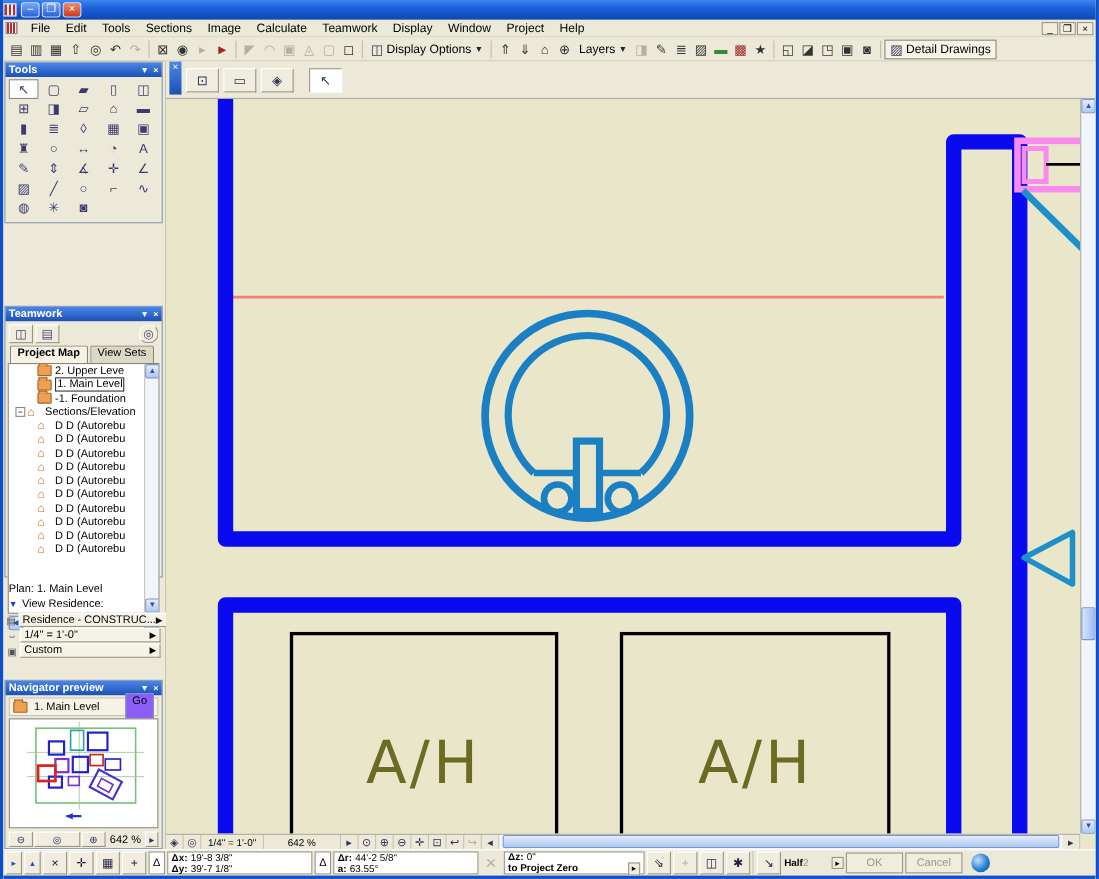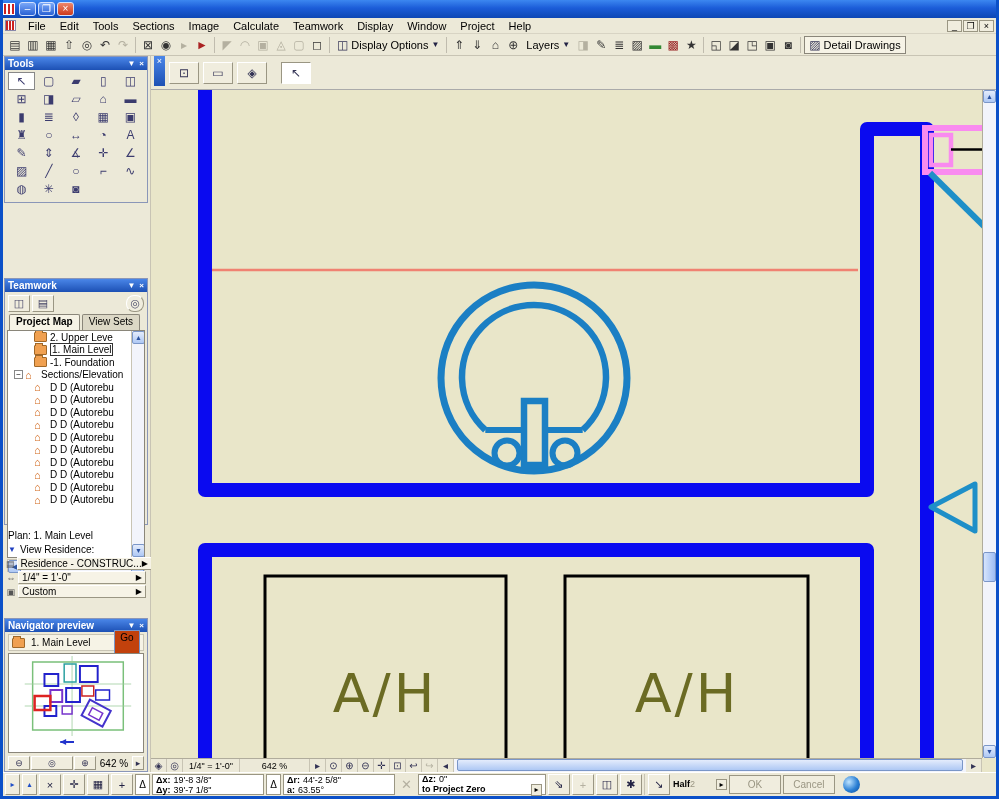--- a/index.html
+++ b/index.html
@@ -69,21 +69,21 @@
   .hsb{height:13px;margin:1px 2px 0 2px;background:#f2f4fb;border:1px solid #c8c4b4;display:flex;justify-content:space-between;}
   .planlabel{font-size:10px;padding:2px 4px;}
   .vshead{font-size:10px;padding:1px 4px;display:flex;align-items:center;gap:4px;}
   .vsarrow{color:#2040c0;font-size:8px;}
   .setrow{display:flex;align-items:center;margin:1px 2px;gap:2px;}
   .setic{width:10px;color:#555;font-size:9px;text-align:center;}
   .setbtn{flex:1;height:13px;border:1px solid;border-color:#fff #9a9683 #9a9683 #fff;background:#f6f3e6;
     display:flex;align-items:center;font-size:10px;padding:0 3px;}
   .setbtn .ar{margin-left:auto;font-size:8px;}
   
-  .gobtn{margin-left:auto;width:26px;height:25px;border:1px solid #7a96c8;background:#c2410c;font-size:10px;text-align:center;line-height:13px;}
+  .gobtn{margin-left:auto;width:26px;height:25px;border:1px solid #7a96c8;background:#8b5cf6;font-size:10px;text-align:center;line-height:13px;}
   .curitem{display:flex;align-items:center;gap:3px;margin:2px 3px;border:1px solid #c8c4b4;background:#f6f3e6;height:17px;padding:0 3px;font-size:10px;}
   .thumb{margin:1px 3px;background:#fff;border:1px solid #8a867a;height:100px;position:relative;}
   .pzrow{display:flex;align-items:center;gap:1px;padding:1px 3px;height:18px;}
   .pzbtn{height:14px;border:1px solid;border-color:#fff #9a9683 #9a9683 #fff;background:#f0edde;font-size:9px;
     display:flex;align-items:center;justify-content:center;color:#335;}
   .pzval{flex:1;text-align:center;font-size:10px;}
   
   .drawwin{position:absolute;left:148px;right:0;top:0;bottom:0;background:#e9e6c9;}
   .minibar{position:absolute;left:0;right:0;top:0;height:34px;background:#ECE9D8;border-bottom:1px solid #aaa;display:flex;align-items:center;gap:4px;padding-left:3px;}
   .ministrip{width:11px;height:30px;background:linear-gradient(180deg,#4a86e8,#1c50b4);color:#fff;font-size:9px;text-align:center;align-self:flex-start;}
@@ -99,21 +99,21 @@
   .hval{padding:0 6px;border-right:1px solid #c8c4b4;height:13px;display:flex;align-items:center;}
   .htrack{flex:1;height:13px;background:#f2f4fb;position:relative;}
   .hthumb{position:absolute;left:3px;right:3px;top:0;height:12px;background:linear-gradient(180deg,#e4ecfc,#aec8f4);border:1px solid #7a96c8;border-radius:2px;}
   
   .statusbar{position:absolute;left:0;right:0;bottom:0;height:27px;background:#ECE9D8;border-top:1px solid #fff;
     display:flex;align-items:center;padding:1px 2px;gap:2px;font-size:9px;border-bottom:3px solid #0b50c8;}
   .s3{height:21px;border:1px solid;border-color:#fff #9a9683 #9a9683 #fff;background:#f0edde;display:flex;align-items:center;justify-content:center;color:#224;}
   .sbx{width:22px;font-size:11px;}
   .sdock{width:15px;font-size:8px;color:#2050c8;}
   .deltabox{width:15px;height:21px;border:1px solid #9a9683;background:#fff;display:flex;align-items:center;justify-content:center;font-size:10px;}
-  .coordbox{width:112px;height:21px;border:1px solid #9a9683;background:#fff;padding:0 3px;display:flex;flex-direction:column;justify-content:center;line-height:10px;}
+  .coordbox{width:132px;height:21px;border:1px solid #9a9683;background:#fff;padding:0 3px;display:flex;flex-direction:column;justify-content:center;line-height:10px;}
   .coordbox b{font-weight:bold;}
   .crow{display:flex;gap:3px;}
   .grayx{color:#b4b0a0;font-size:13px;padding:0 4px;}
   .refbtn{margin-left:auto;font-size:8px;border:1px solid #9a9683;background:#f0edde;width:11px;text-align:center;}
   .halfgrp{display:flex;align-items:center;height:21px;border-left:1px solid #c8c4b4;padding-left:3px;gap:3px;}
   .halftxt{display:flex;line-height:9px;width:40px;}
   .halftxt .h2{color:#9a9683;}
   .okbtn{width:52px;height:19px;border:1px solid #9a9683;background:#f0edde;color:#9a9683;text-align:center;line-height:17px;font-size:10px;}
   .globe{width:17px;height:17px;border-radius:50%;margin-left:6px;
     background:radial-gradient(circle at 35% 35%,#bfe4ff,#2a7fd4 55%,#0a4a9a);}

